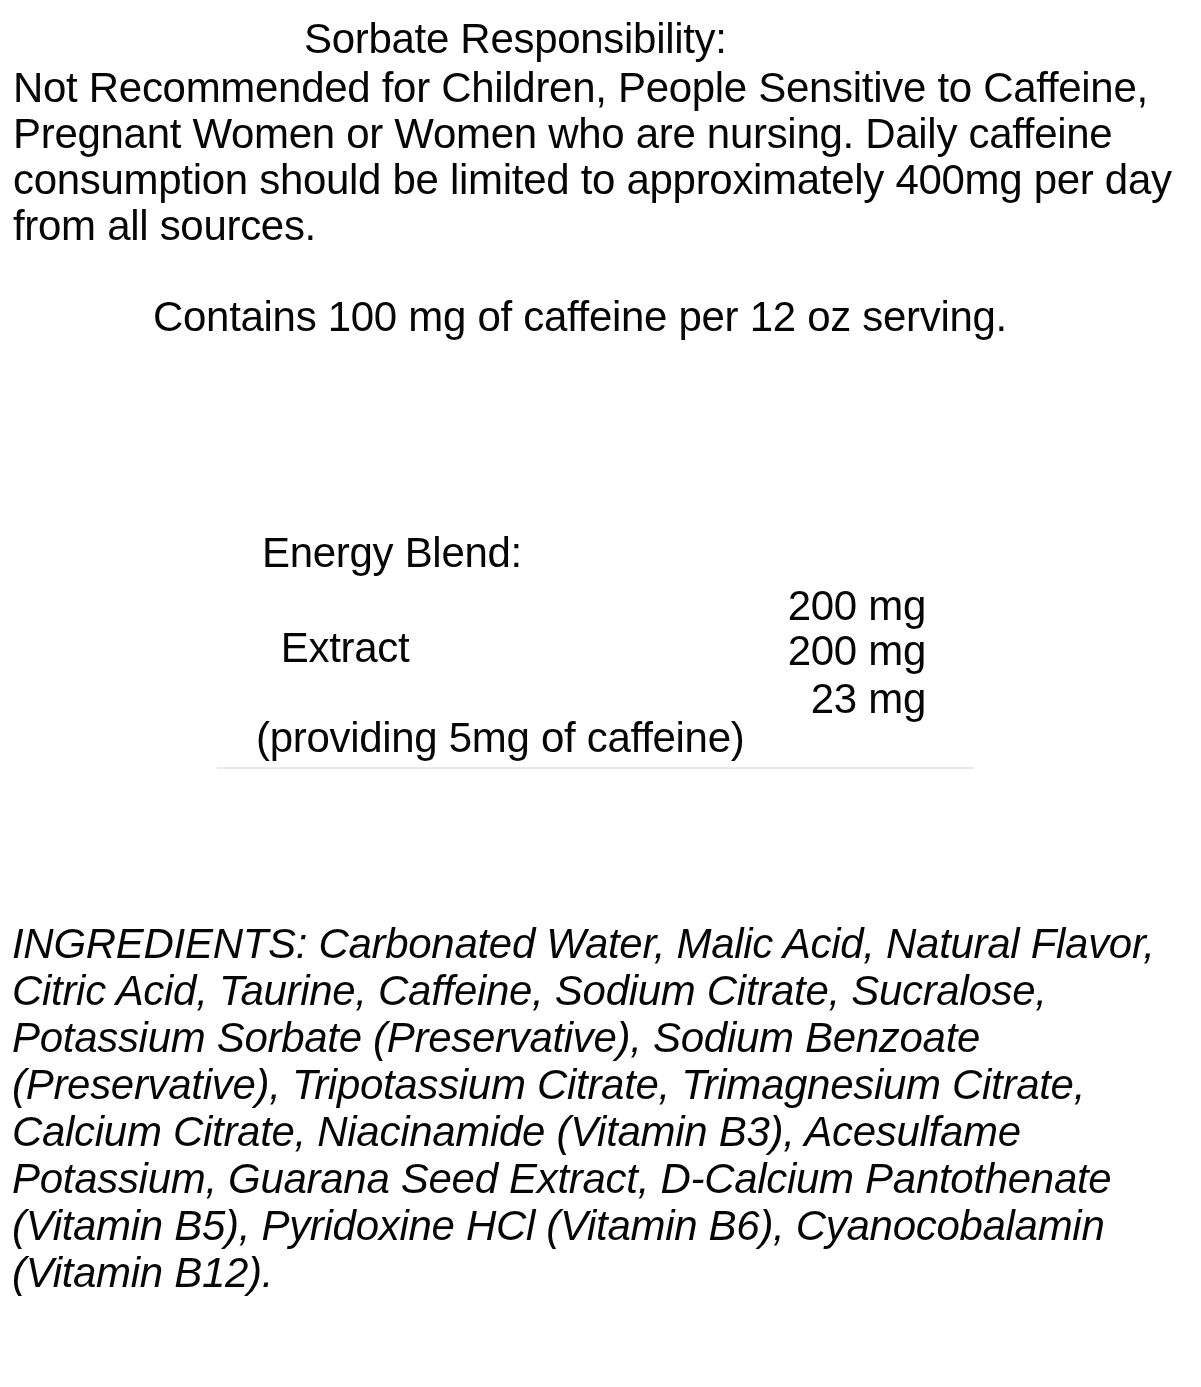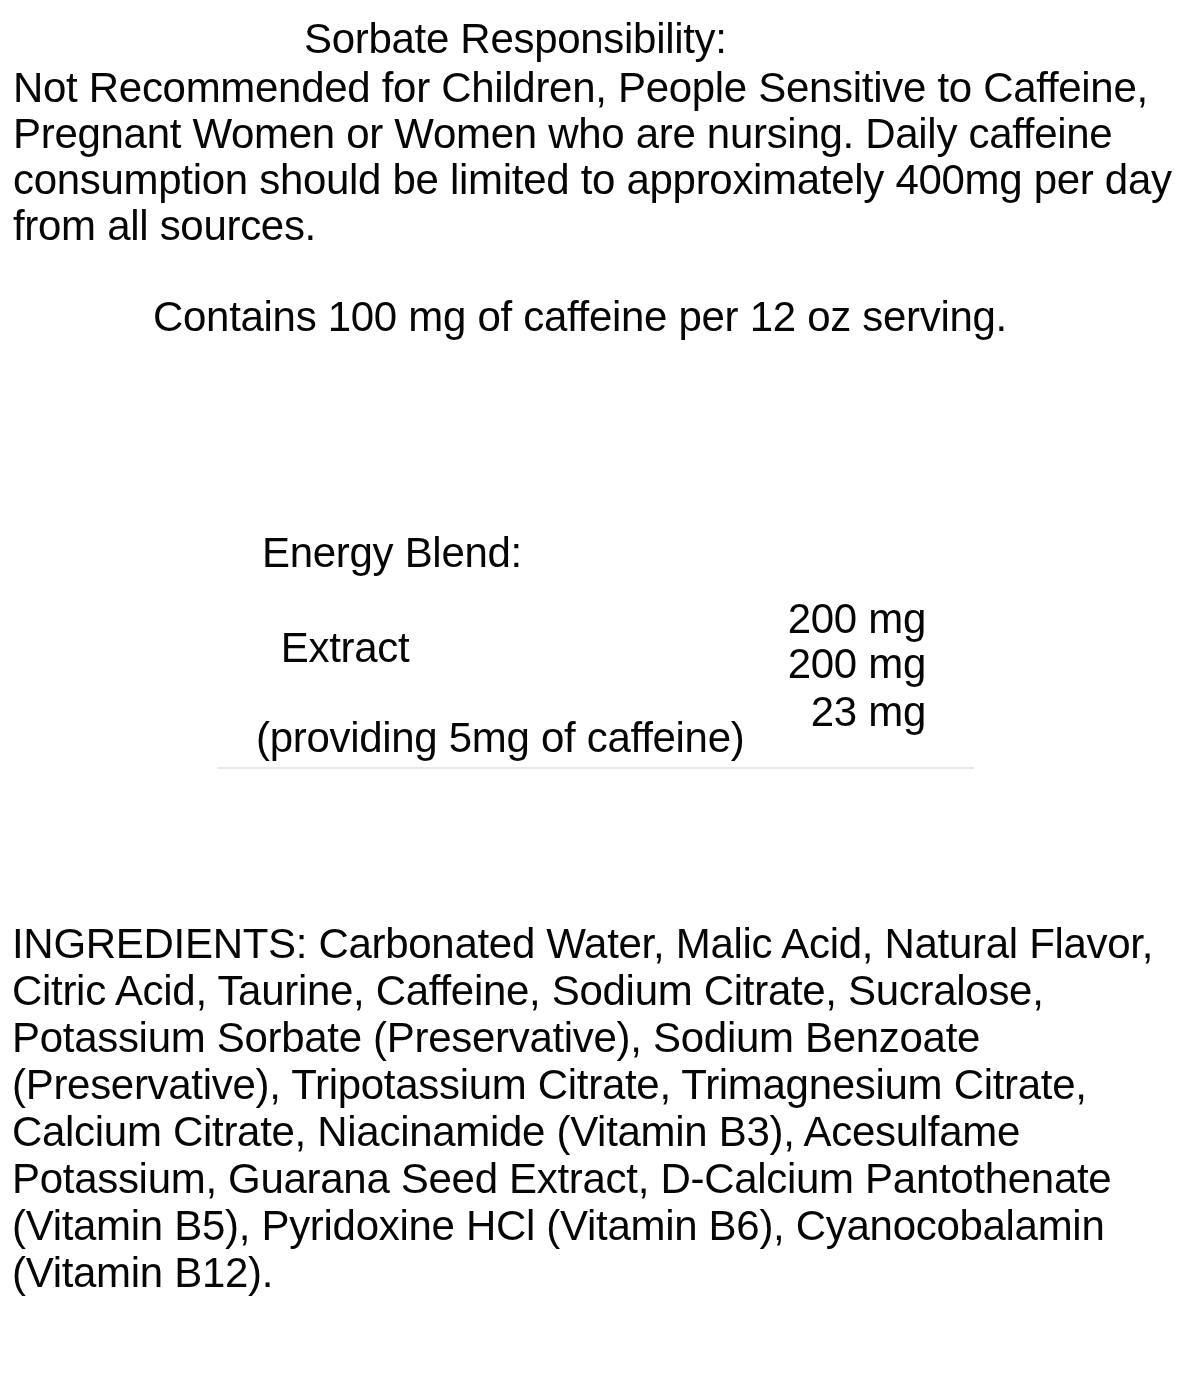--- a/index.html
+++ b/index.html
@@ -46,21 +46,21 @@
   }
   .eb-row {
     left: 258px;
     width: 668px; 
     line-height: 46px;
     white-space: pre;
   }
   .eb-row .eb-amount {
     position: absolute;
     right: 0;
-    top: 17px;
+    top: 4px;
   }
   .eb-row-1 { top: 579px; }
   .eb-row-2 { top: 624px; }
   .eb-row-3 { top: 672px; }
   .eb-note {
     left: 256px;
     top: 715px;
     line-height: 46px;
     white-space: pre;
   }
@@ -69,20 +69,21 @@
     top: 767px;
     width: 757px;
     height: 2px;
     background: #e9e9e9;
   }
   .ingredients {
     left: 12px;
     top: 920px;
     line-height: 47px;
     white-space: pre;
+    font-style: italic;
   }
 </style>
 </head>
 <body>
 
 <div class="abs cr-heading">Sorbate Responsibility:</div>
 
 <div class="abs cr-body">Not Recommended for Children, People Sensitive to Caffeine,
 Pregnant Women or Women who are nursing. Daily caffeine
 consumption should be limited to approximately 400mg per day

